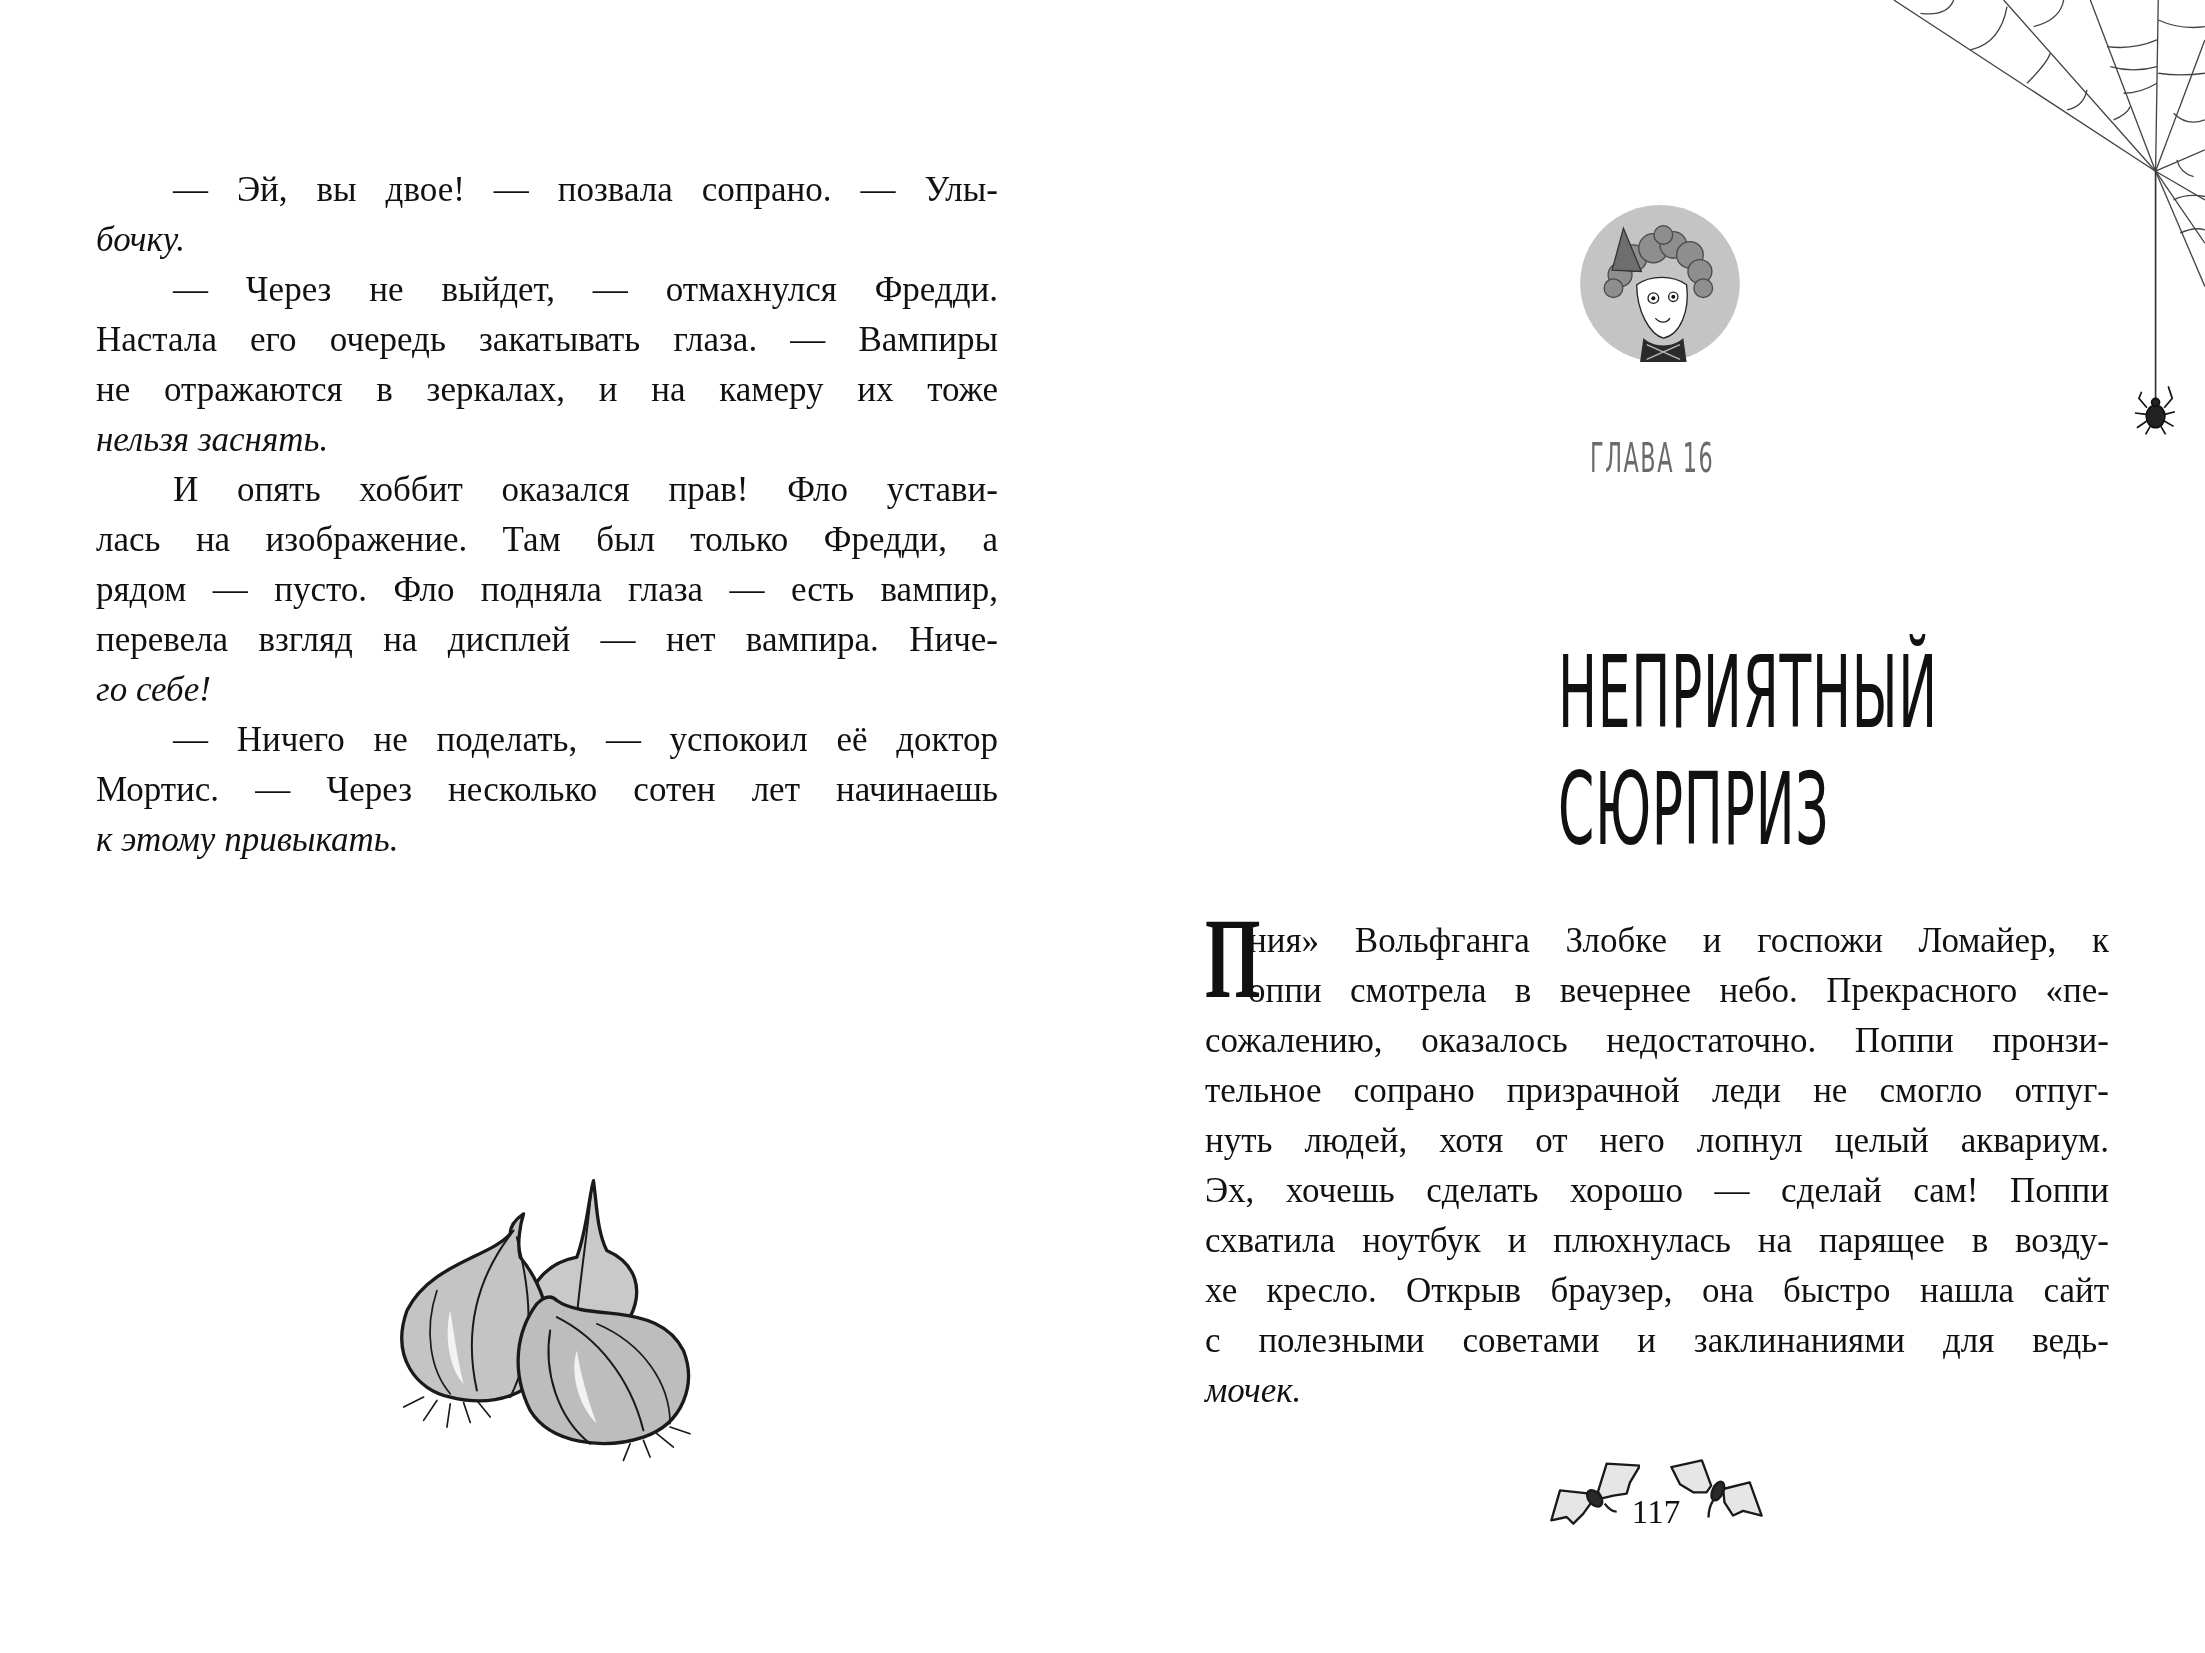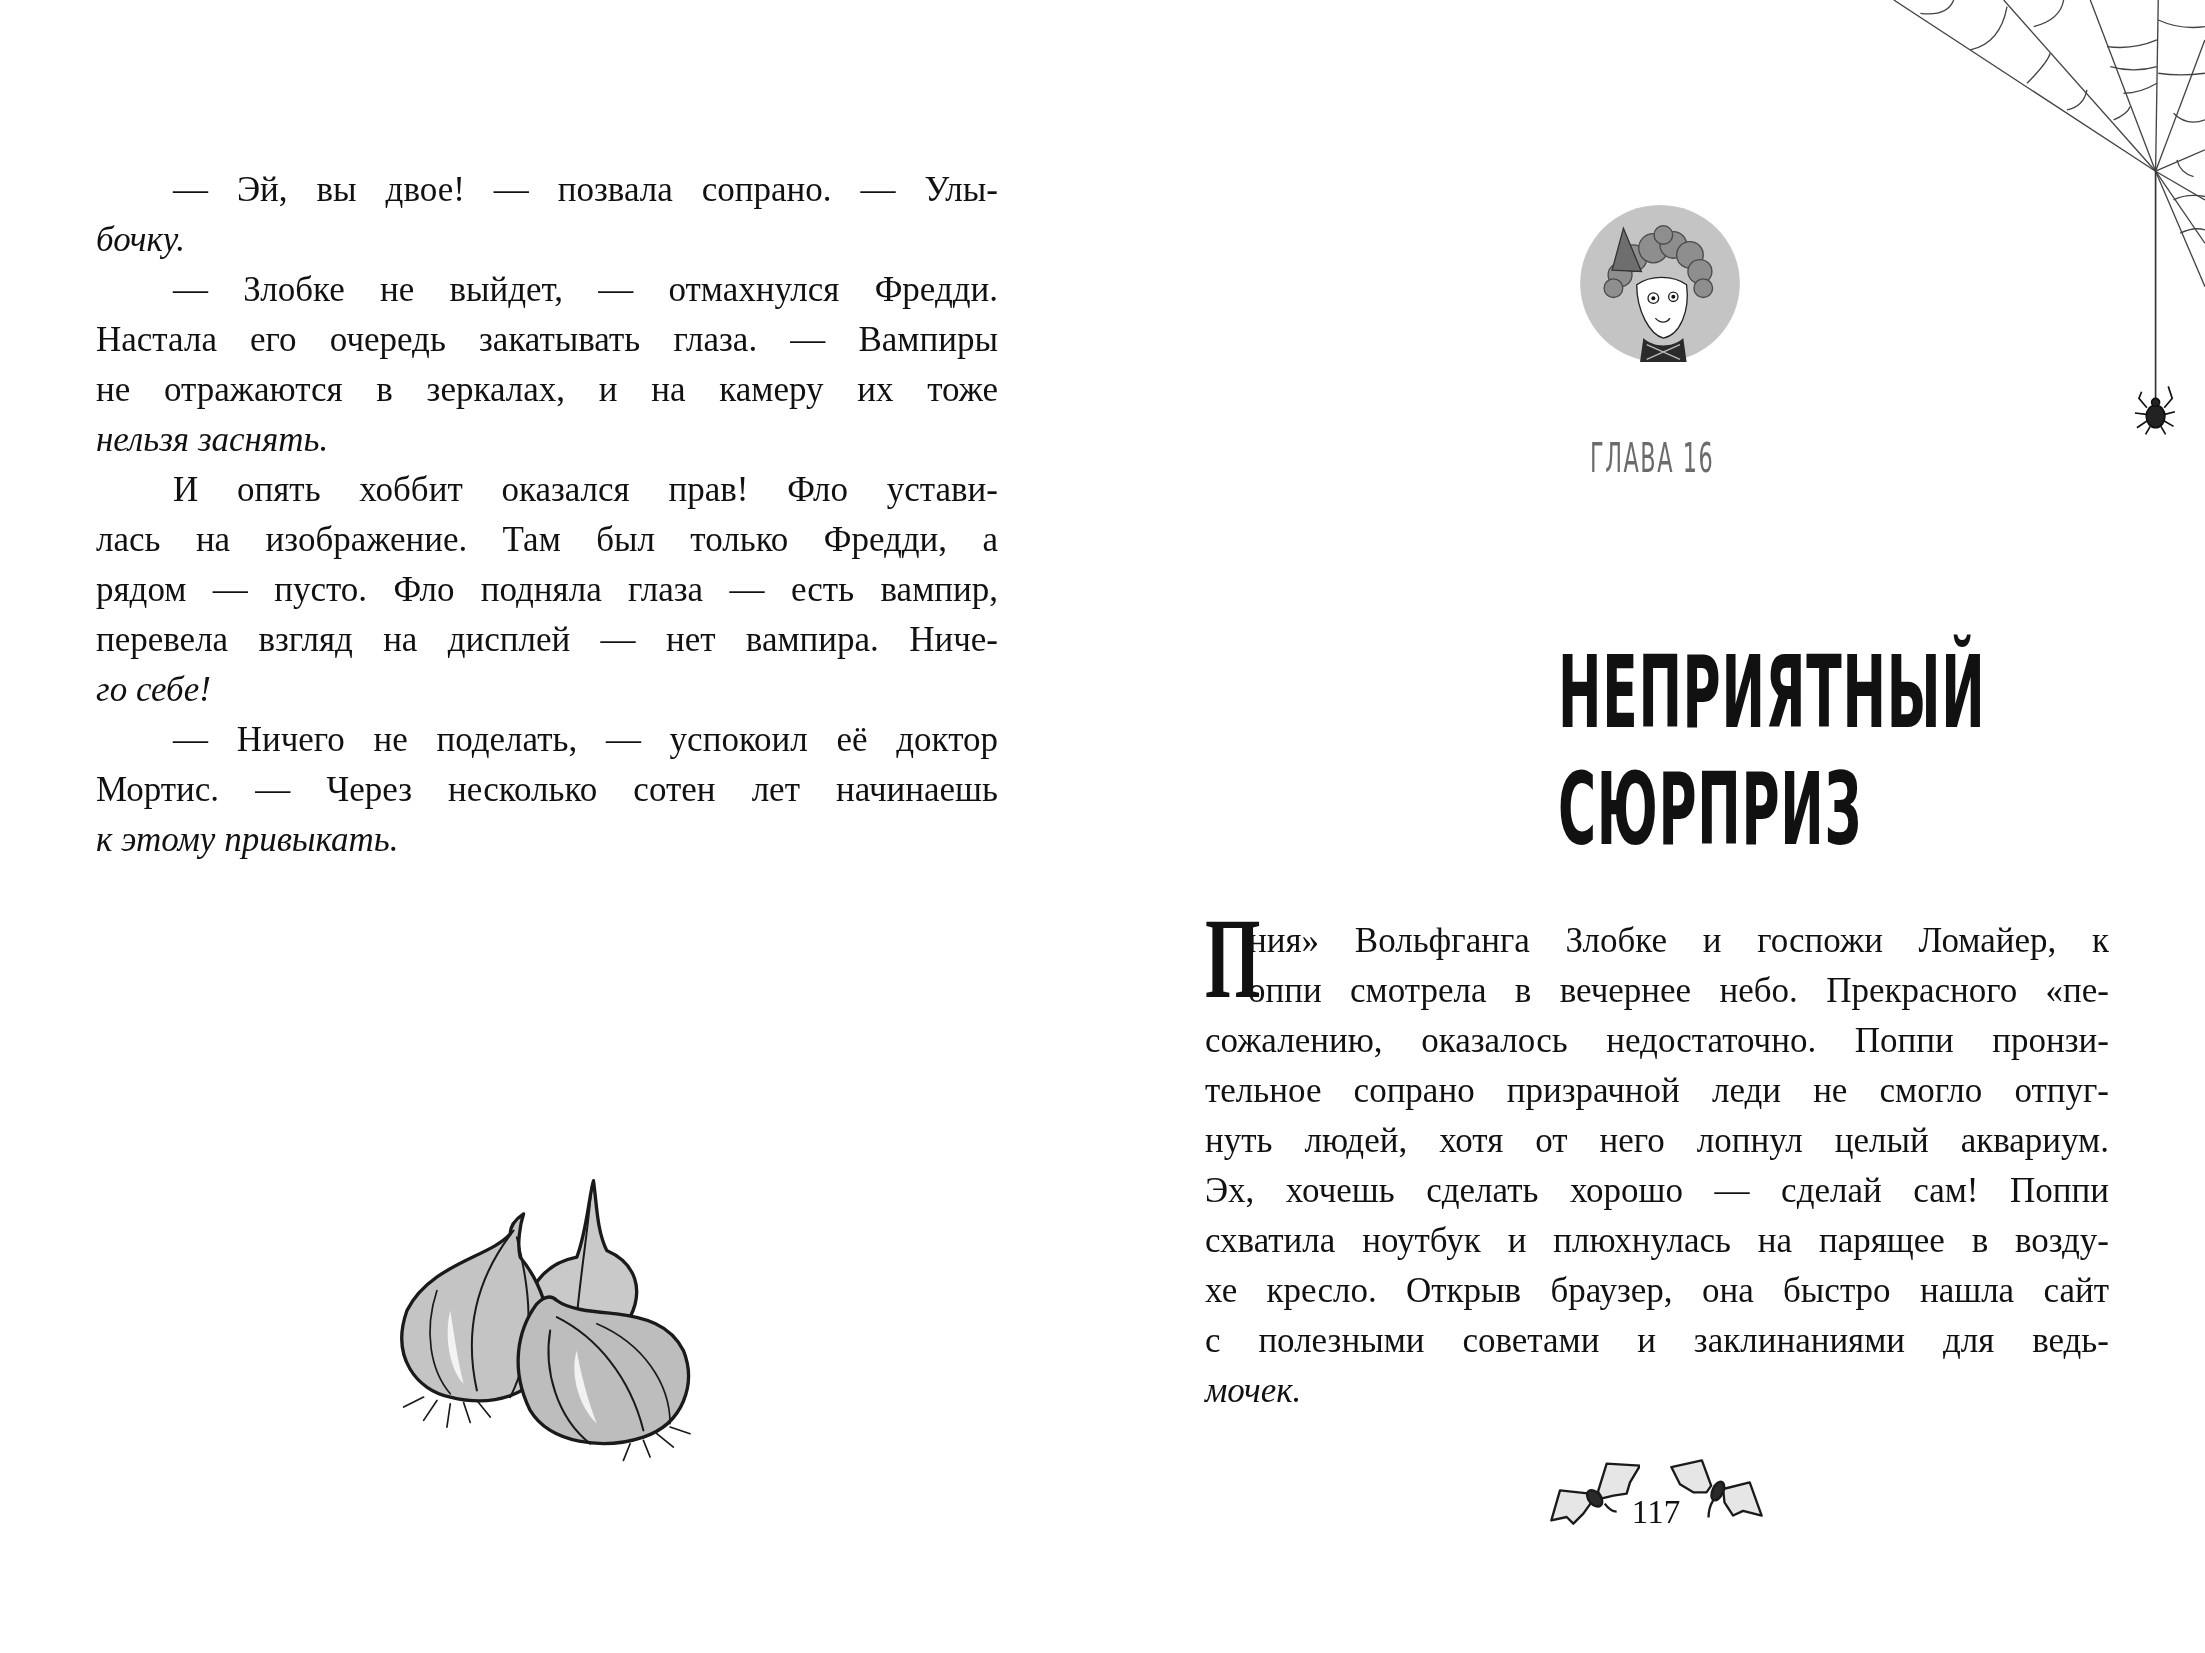--- a/index.html
+++ b/index.html
@@ -38,21 +38,21 @@
     position: absolute; left: 478px; top: 205px; width: 160px; height: 157px;
   }
   .chapter-label {
     position: absolute; left: 488px; top: 435px; width: 140px;
     font-family: "DejaVu Sans", sans-serif; font-size: 40px; line-height: 47px;
     color: #6b6b6b; letter-spacing: 2.7px; transform: scaleX(0.56); transform-origin: left top;
     white-space: nowrap;
   }
   .chapter-title {
     position: absolute; left: 360px; top: 620px; width: 400px; text-align: right;
-    font-family: "DejaVu Sans", sans-serif; font-weight: bold; color: #111;
+    font-family: "DejaVu Sans", sans-serif; font-weight: normal; color: #111;
   }
   .chapter-title .t-line {
     display: block; font-size: 100px; line-height: 117px; white-space: nowrap;
     transform: scaleX(0.52); letter-spacing: 1.3px;
   }
 
   .footer {
     position: absolute; left: 433px; top: 1452px; width: 240px; height: 87px;
   }
   .page-number {
@@ -66,21 +66,21 @@
   .web { position: absolute; left: 1867px; top: 0; width: 338px; height: 453px; }
   .garlic { position: absolute; left: 377px; top: 1157px; width: 363px; height: 307px; }
 </style>
 </head>
 <body>
 
 <div class="page page-left">
   <div class="column col-left">
     <span class="line indent">— Эй, вы двое! — позвала сопрано. — Улы-</span>
     <span class="line last">бочку.</span>
-    <span class="line indent">— Злобке не выйдет, — отмахнулся Фредди.</span>
+    <span class="line indent">— Через не выйдет, — отмахнулся Фредди.</span>
     <span class="line">Настала его очередь закатывать глаза. — Вампиры</span>
     <span class="line">не отражаются в зеркалах, и на камеру их тоже</span>
     <span class="line last">нельзя заснять.</span>
     <span class="line indent">И опять хоббит оказался прав! Фло устави-</span>
     <span class="line">лась на изображение. Там был только Фредди, а</span>
     <span class="line">рядом — пусто. Фло подняла глаза — есть вампир,</span>
     <span class="line">перевела взгляд на дисплей — нет вампира. Ниче-</span>
     <span class="line last">го себе!</span>
     <span class="line indent">— Ничего не поделать, — успокоил её доктор</span>
     <span class="line">Мортис. — Через несколько сотен лет начинаешь</span>

